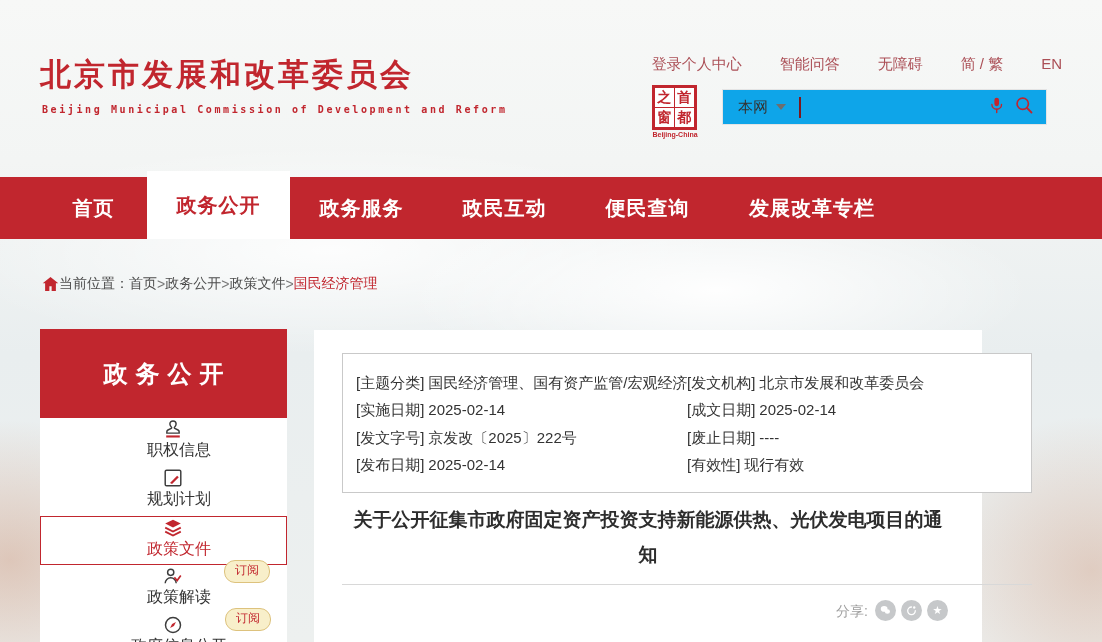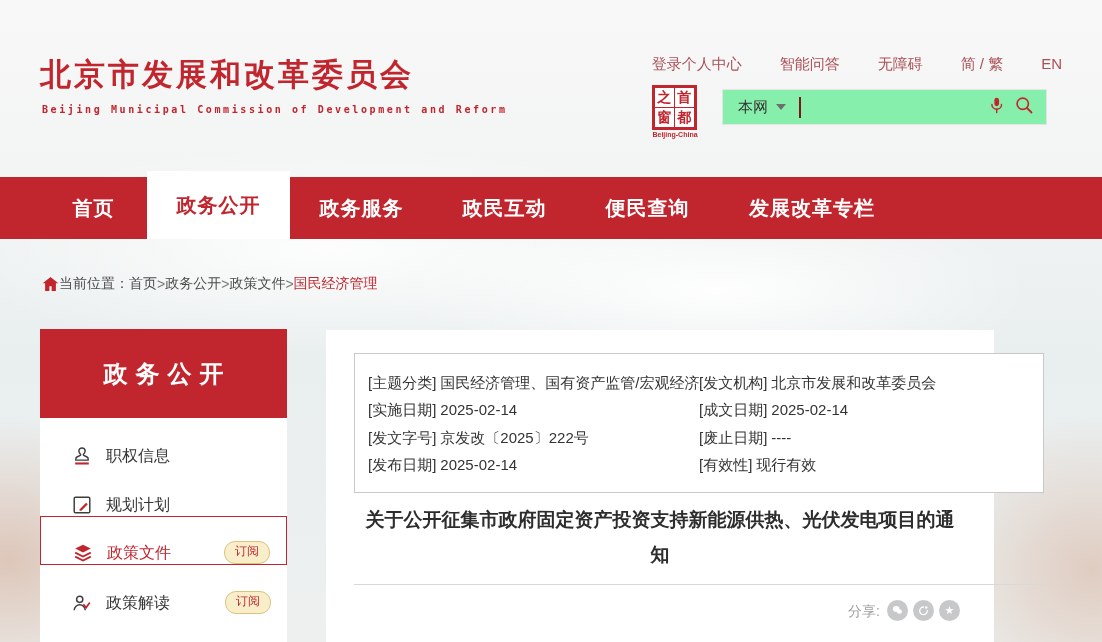--- a/index.html
+++ b/index.html
@@ -26,21 +26,21 @@
 
   .seal { left:652px; top:85px; width:45px; height:45px; border:3px solid #c1262e;
           display:grid; grid-template-columns:1fr 1fr; grid-template-rows:1fr 1fr; background:#fff; }
   .seal span { display:flex; align-items:center; justify-content:center;
                font-size:14px; font-weight:bold; color:#c1262e; line-height:1; }
   .seal span:nth-child(1), .seal span:nth-child(2) { border-bottom:1px solid #c1262e; }
   .seal span:nth-child(1), .seal span:nth-child(3) { border-right:1px solid #c1262e; }
   .seal-caption { left:647px; top:131px; width:56px; text-align:center; font-size:7px;
                   font-weight:bold; color:#c1262e; letter-spacing:0; }
 
-  .search-box { left:722px; top:89px; width:325px; height:36px; background:#86efac;
+  .search-box { left:722px; top:89px; width:325px; height:36px; background:#0ea5e9;
                 border:1px solid #e4e4e4; display:flex; align-items:center; padding:0 12px 0 15px; }
   .search-scope { display:flex; align-items:center; gap:8px; cursor:pointer; }
   .search-scope .scope-label { font-size:15px; color:#333; }
   .caret-down { width:0; height:0; border-left:5px solid transparent; border-right:5px solid transparent;
                 border-top:6px solid #6e6e6e; }
   .search-caret { width:2px; height:21px; background:#7e171c; margin-left:13px; }
   .search-spacer { flex:1; }
   .icon-btn { display:flex; align-items:center; justify-content:center; cursor:pointer; }
 
   
@@ -57,30 +57,30 @@
   .breadcrumb .bc-link { cursor:pointer; }
   .breadcrumb .bc-sep { color:#777; }
   .breadcrumb .bc-current { color:#c1262e; cursor:pointer; }
 
   
   .sidebar { left:40px; top:329px; width:247px; }
   .sidebar-header { height:89px; background:#c1262e; color:#fff; font-size:24px; font-weight:bold;
                     letter-spacing:8px; display:flex; align-items:center; justify-content:center;
                     padding-left:8px; }
   .sidebar-body { background:#fff; }
-  .side-item { height:49px; display:flex; align-items:flex-end; padding-left:31px;
-               font-size:16px; color:#333; cursor:pointer; background:#fff; }
+  .side-item { height:49px; display:flex; align-items:center; padding-left:31px;
+               font-size:16px; color:#333; cursor:pointer; background:#fff;flex-direction:column; }
   .side-item .s-icon { width:22px; height:22px; margin-right:13px; flex:0 0 auto; }
   .side-item.active { border:1px solid #c1262e; color:#c1262e; }
   .badge-pill { margin-left:auto; margin-right:16px; background:#f8efca; border:1px solid #ddc27d;
                 color:#c1262e; font-size:12px; padding:2px 10px 3px; border-radius:11px;
                 line-height:1.3; cursor:pointer; white-space:nowrap; }
 
   
-  .main-panel { left:326px; top:330px; width:668px; height:312px; background:#fff; }
+  .main-panel { left:314px; top:330px; width:668px; height:312px; background:#fff; }
   .meta-box { position:absolute; left:28px; top:23px; width:690px; border:1px solid #c9c9c9;
               background:#fff; display:grid; grid-template-columns:331px 1fr;
               padding:15px 0 13px 13px; column-gap:0; }
   .meta-col { display:flex; flex-direction:column; }
   .meta-row { font-size:15px; color:#333; line-height:27.4px; white-space:nowrap; }
   .meta-row .m-label { margin-right:4px; }
   .doc-title { position:absolute; left:0; top:172px; width:100%; padding:0 38px;
                font-size:19px; font-weight:bold; color:#2d2d2d; line-height:35px; text-align:center; }
   .doc-divider { position:absolute; left:28px; top:254px; width:690px; border-top:1px solid #d8d8d8; }
   .share-row { position:absolute; right:34px; top:270px; display:flex; align-items:flex-end; gap:5px; }

